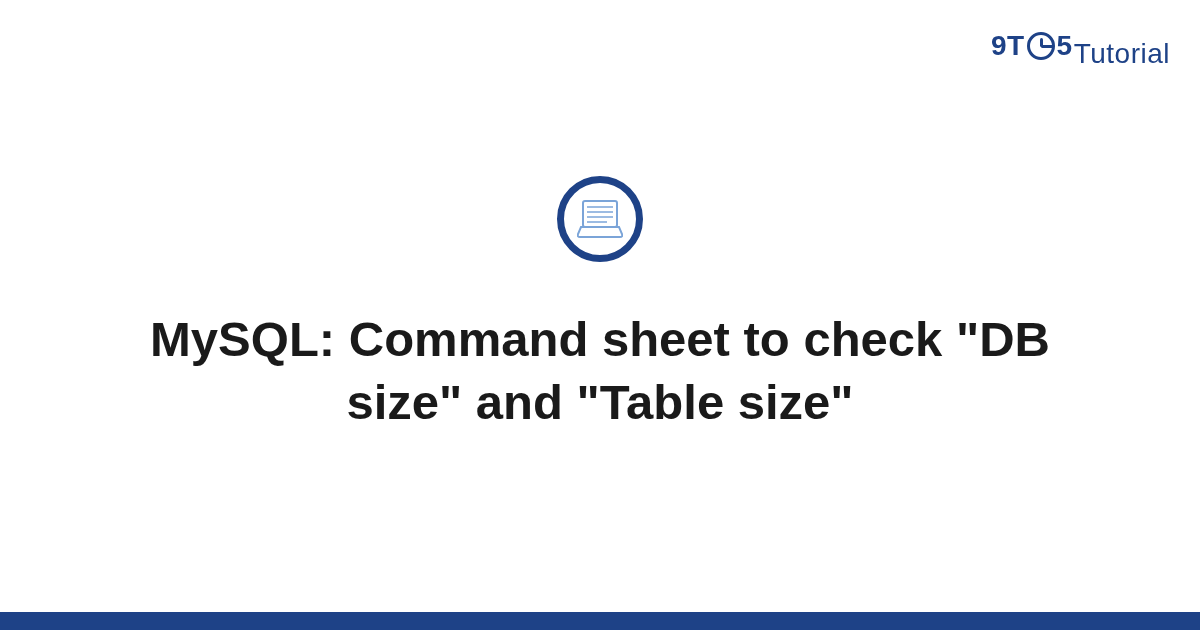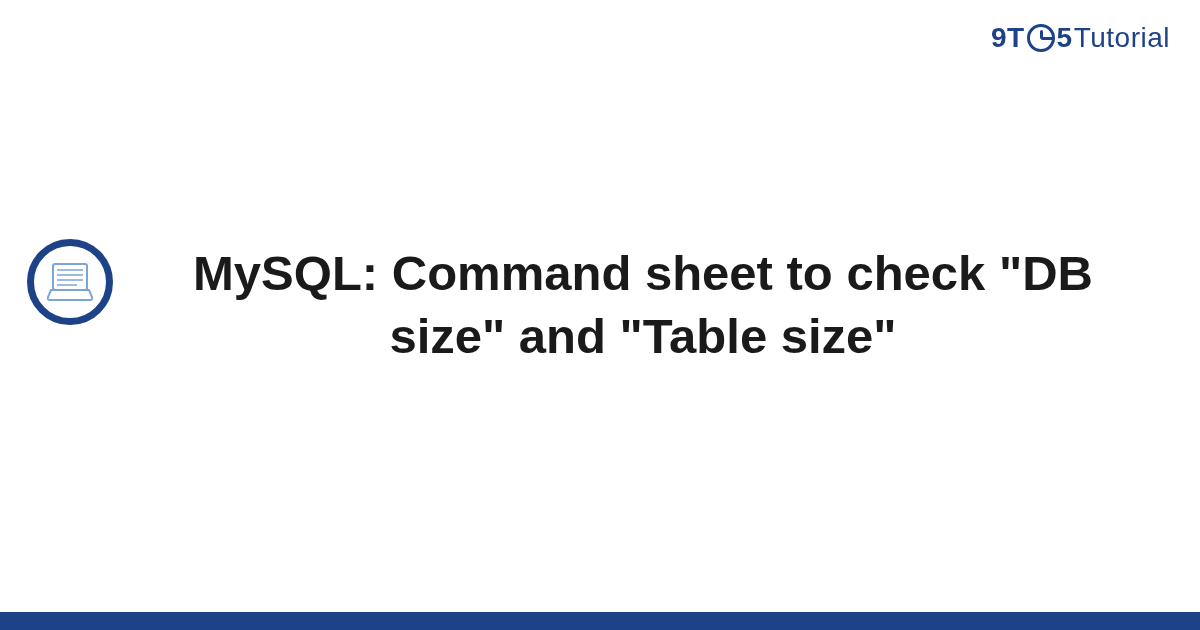--- a/index.html
+++ b/index.html
@@ -61,29 +61,30 @@
       left: 10px;
       top: 3px;
       border-radius: 2px;
     }
     .logo .five {
       font-weight: 800;
     }
     .logo .tutorial {
       font-weight: 400;
       margin-left: 1px;
+      margin-top: 16px;
     }
     .content {
       position: absolute;
       top: 0;
       left: 0;
       width: 100%;
       height: 100%;
       display: flex;
-      flex-direction: row;
+      flex-direction: column;
       align-items: center;
       justify-content: center;
       padding-bottom: 20px;
     }
     .laptop-badge {
       width: 86px;
       height: 86px;
       border: 7px solid #1e4287;
       border-radius: 50%;
       display: flex;

